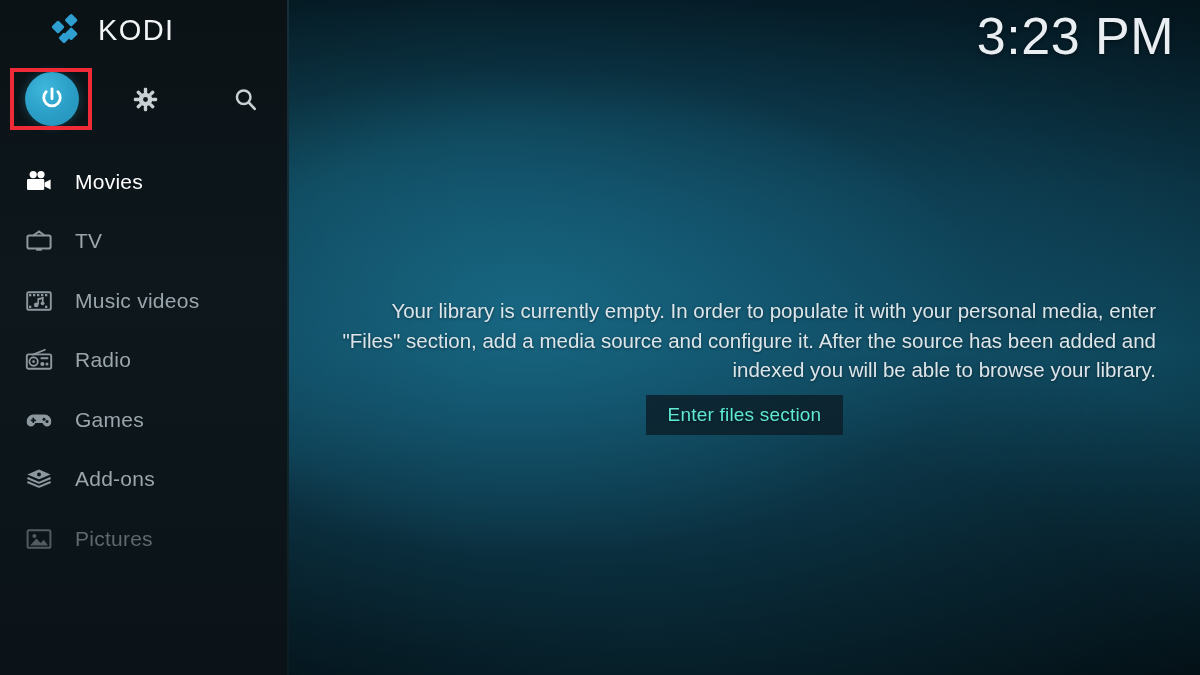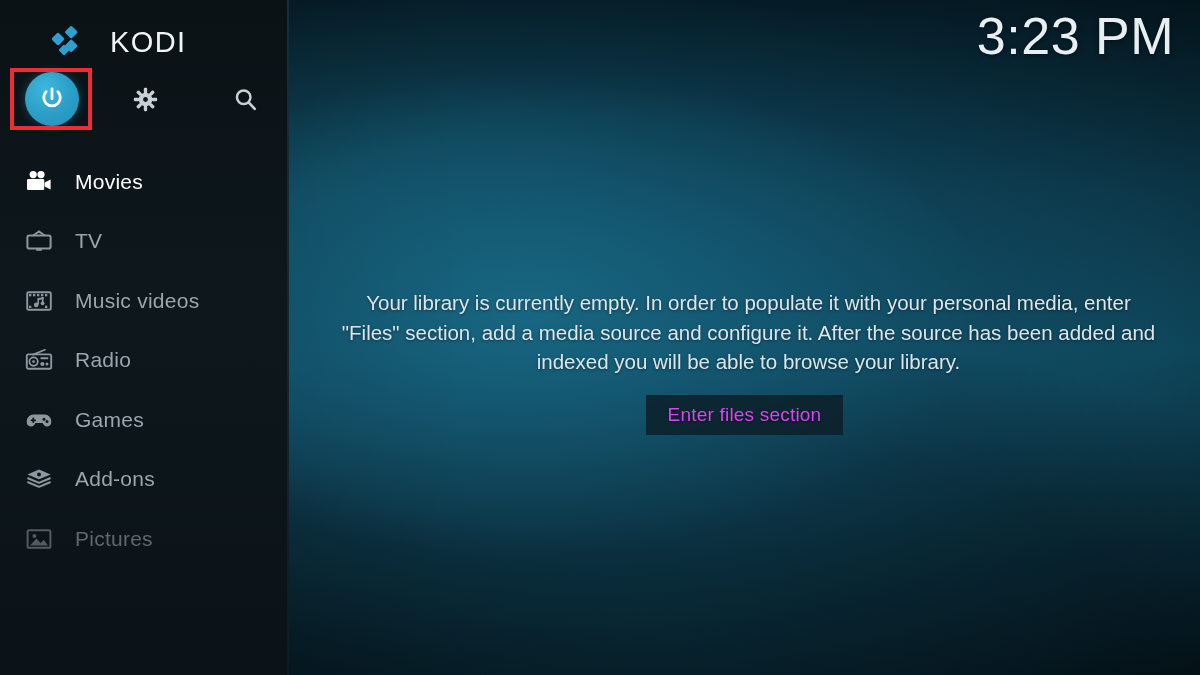--- a/index.html
+++ b/index.html
@@ -44,21 +44,21 @@
   }
   .sidebar::after {
     content:""; position:absolute; right:0; top:0;
     width:2px; height:100%;
     background:linear-gradient(180deg, rgba(30,70,85,0.55), rgba(20,50,62,0.28));
   }
 
   
   .brand {
     position:absolute; left:50px; top:12px;
-    display:flex; align-items:flex-end; gap:24px;margin-top:12px;
+    display:flex; align-items:flex-end; gap:12px;
   }
   .brand-mark { width:36px; height:36px; display:block; }
   .brand-text {
     color:#f2f5f6; font-size:29px; letter-spacing:1.4px;
     font-weight:400; line-height:36px;
   }
 
   
   .toprow {
     position:absolute; left:0; top:68px;
@@ -124,38 +124,38 @@
     text-shadow:0 1px 4px rgba(0,0,0,0.5);
   }
 
   
   .main {
     position:absolute; left:289px; top:0;
     width:911px; height:675px;
   }
   .empty-text {
     position:absolute;
-    left:52px; top:288px; width:815px;
-    text-align:center;
+    left:52px; top:296px; width:815px;
+    text-align:right;
     font-size:20.5px;
     line-height:29.5px;
     color:#dce6ea;
     text-shadow:0 1px 3px rgba(0,0,0,0.45);
   }
   .btn-row {
     position:absolute;
     left:0; top:395px; width:911px;
     display:flex; justify-content:center; gap:28px;
   }
   .action-btn {
     height:40px;
     padding:0 22px;
     display:flex; align-items:center; justify-content:center;
     background:rgba(11,29,38,0.80);
-    color:#d946ef;
+    color:#5eead4;
     font-size:19px;
     letter-spacing:0.2px;
     border:none;
     font-family:"Liberation Sans", sans-serif;
     text-shadow:0 1px 2px rgba(0,0,0,0.5);
   }
 </style>
 </head>
 <body>
 

